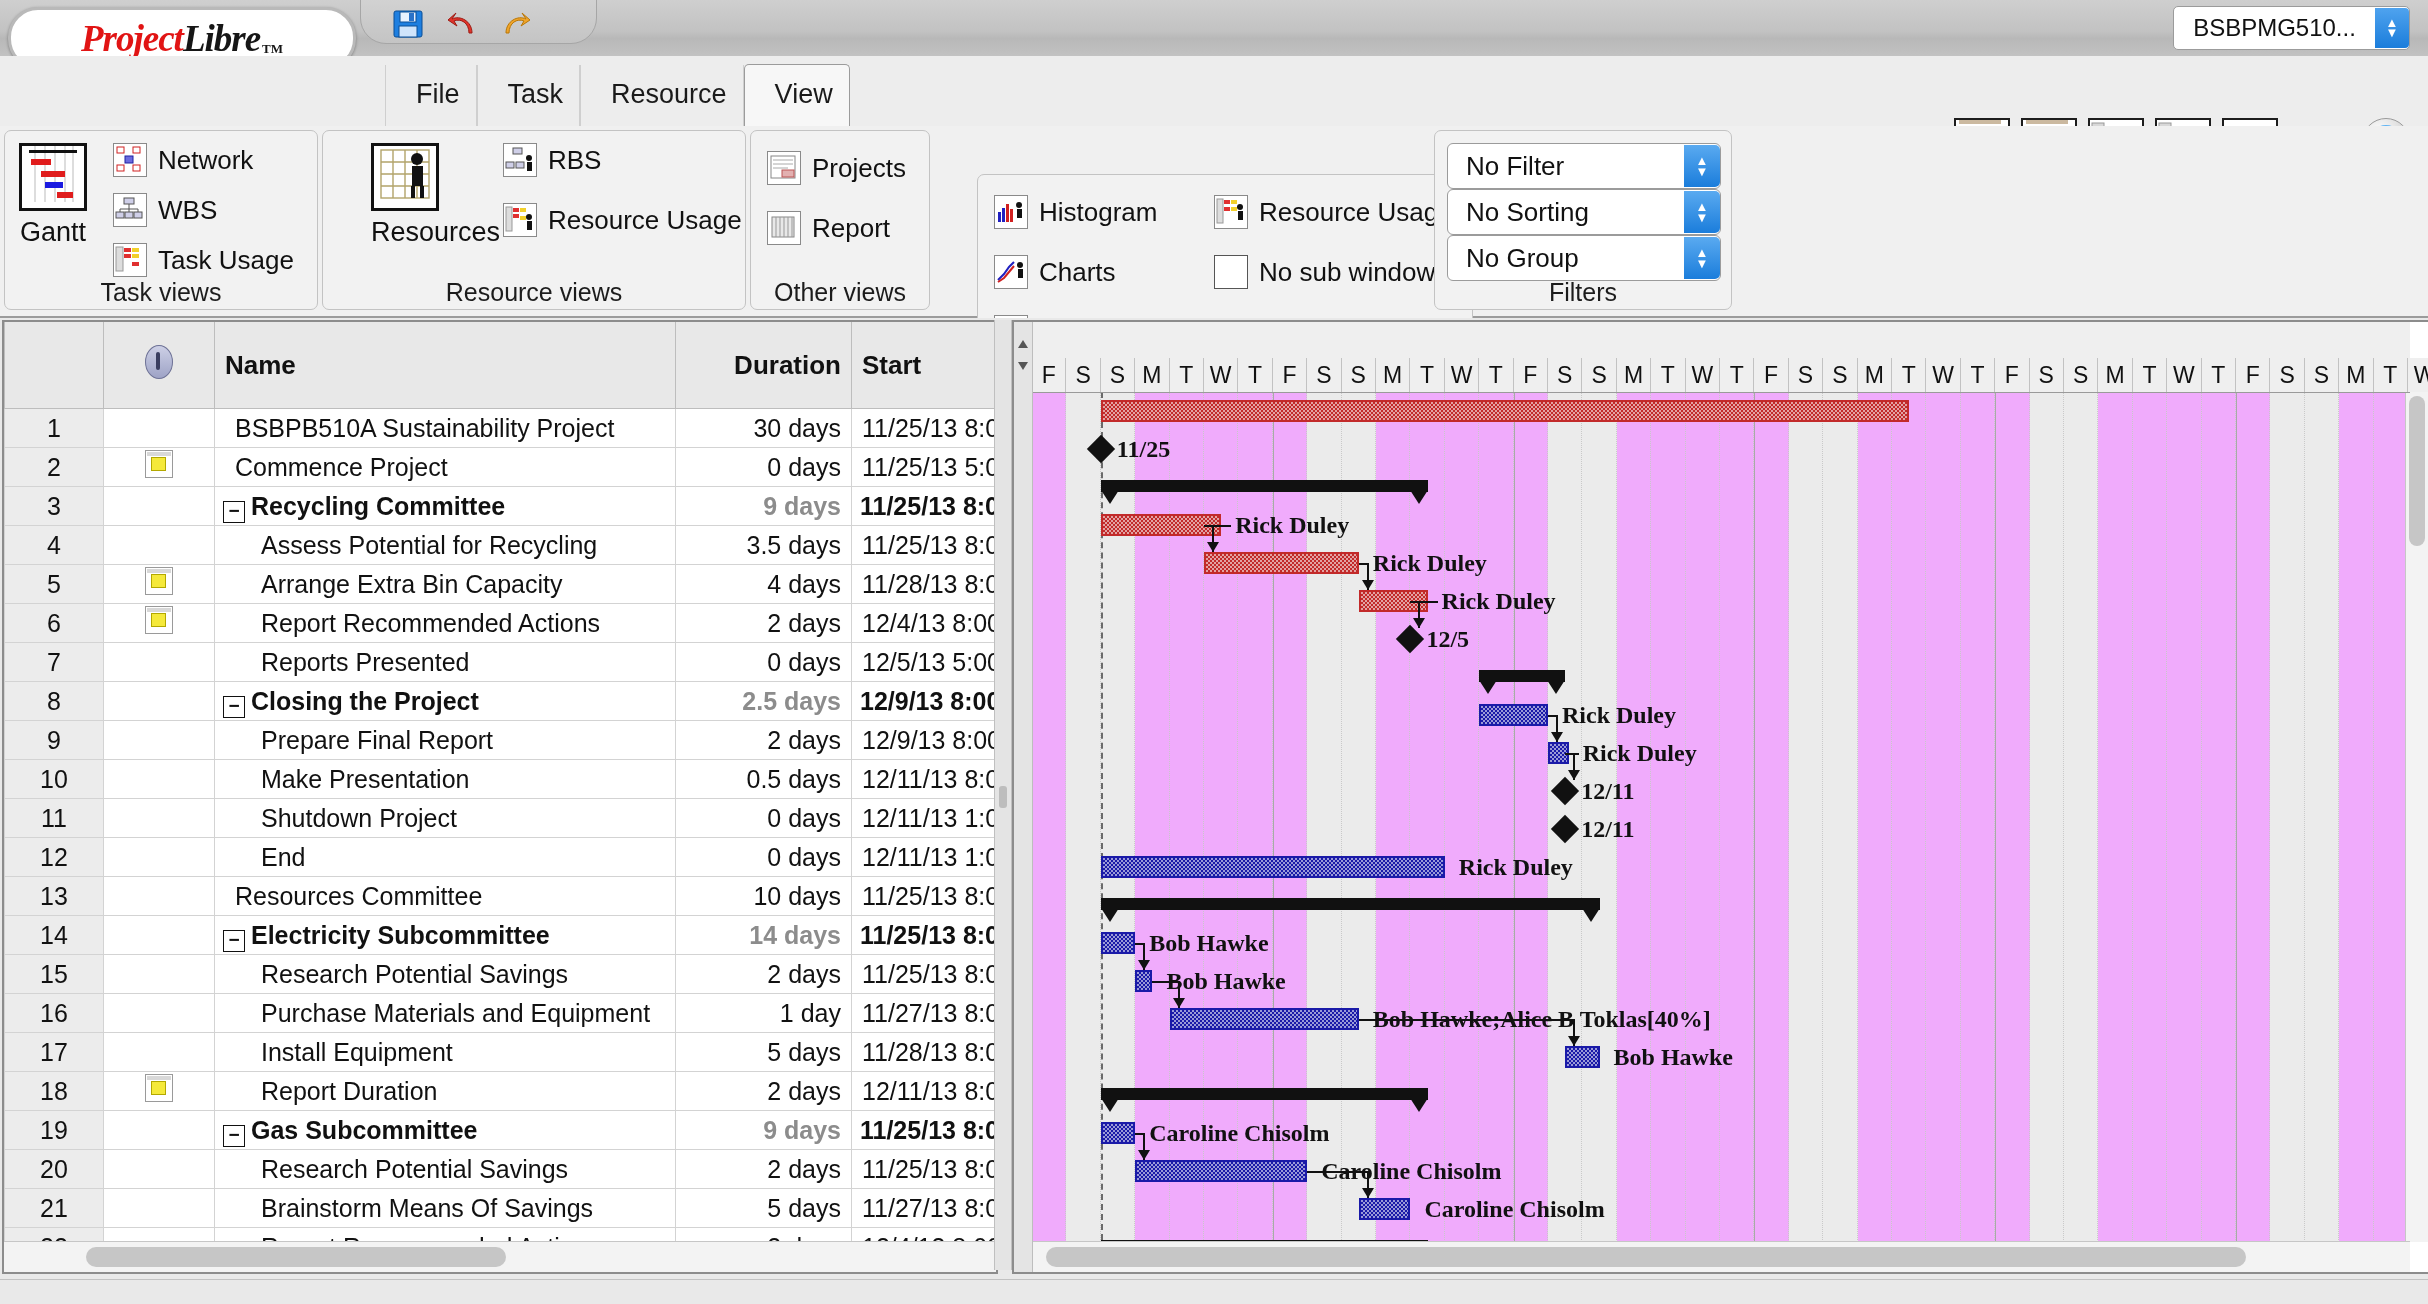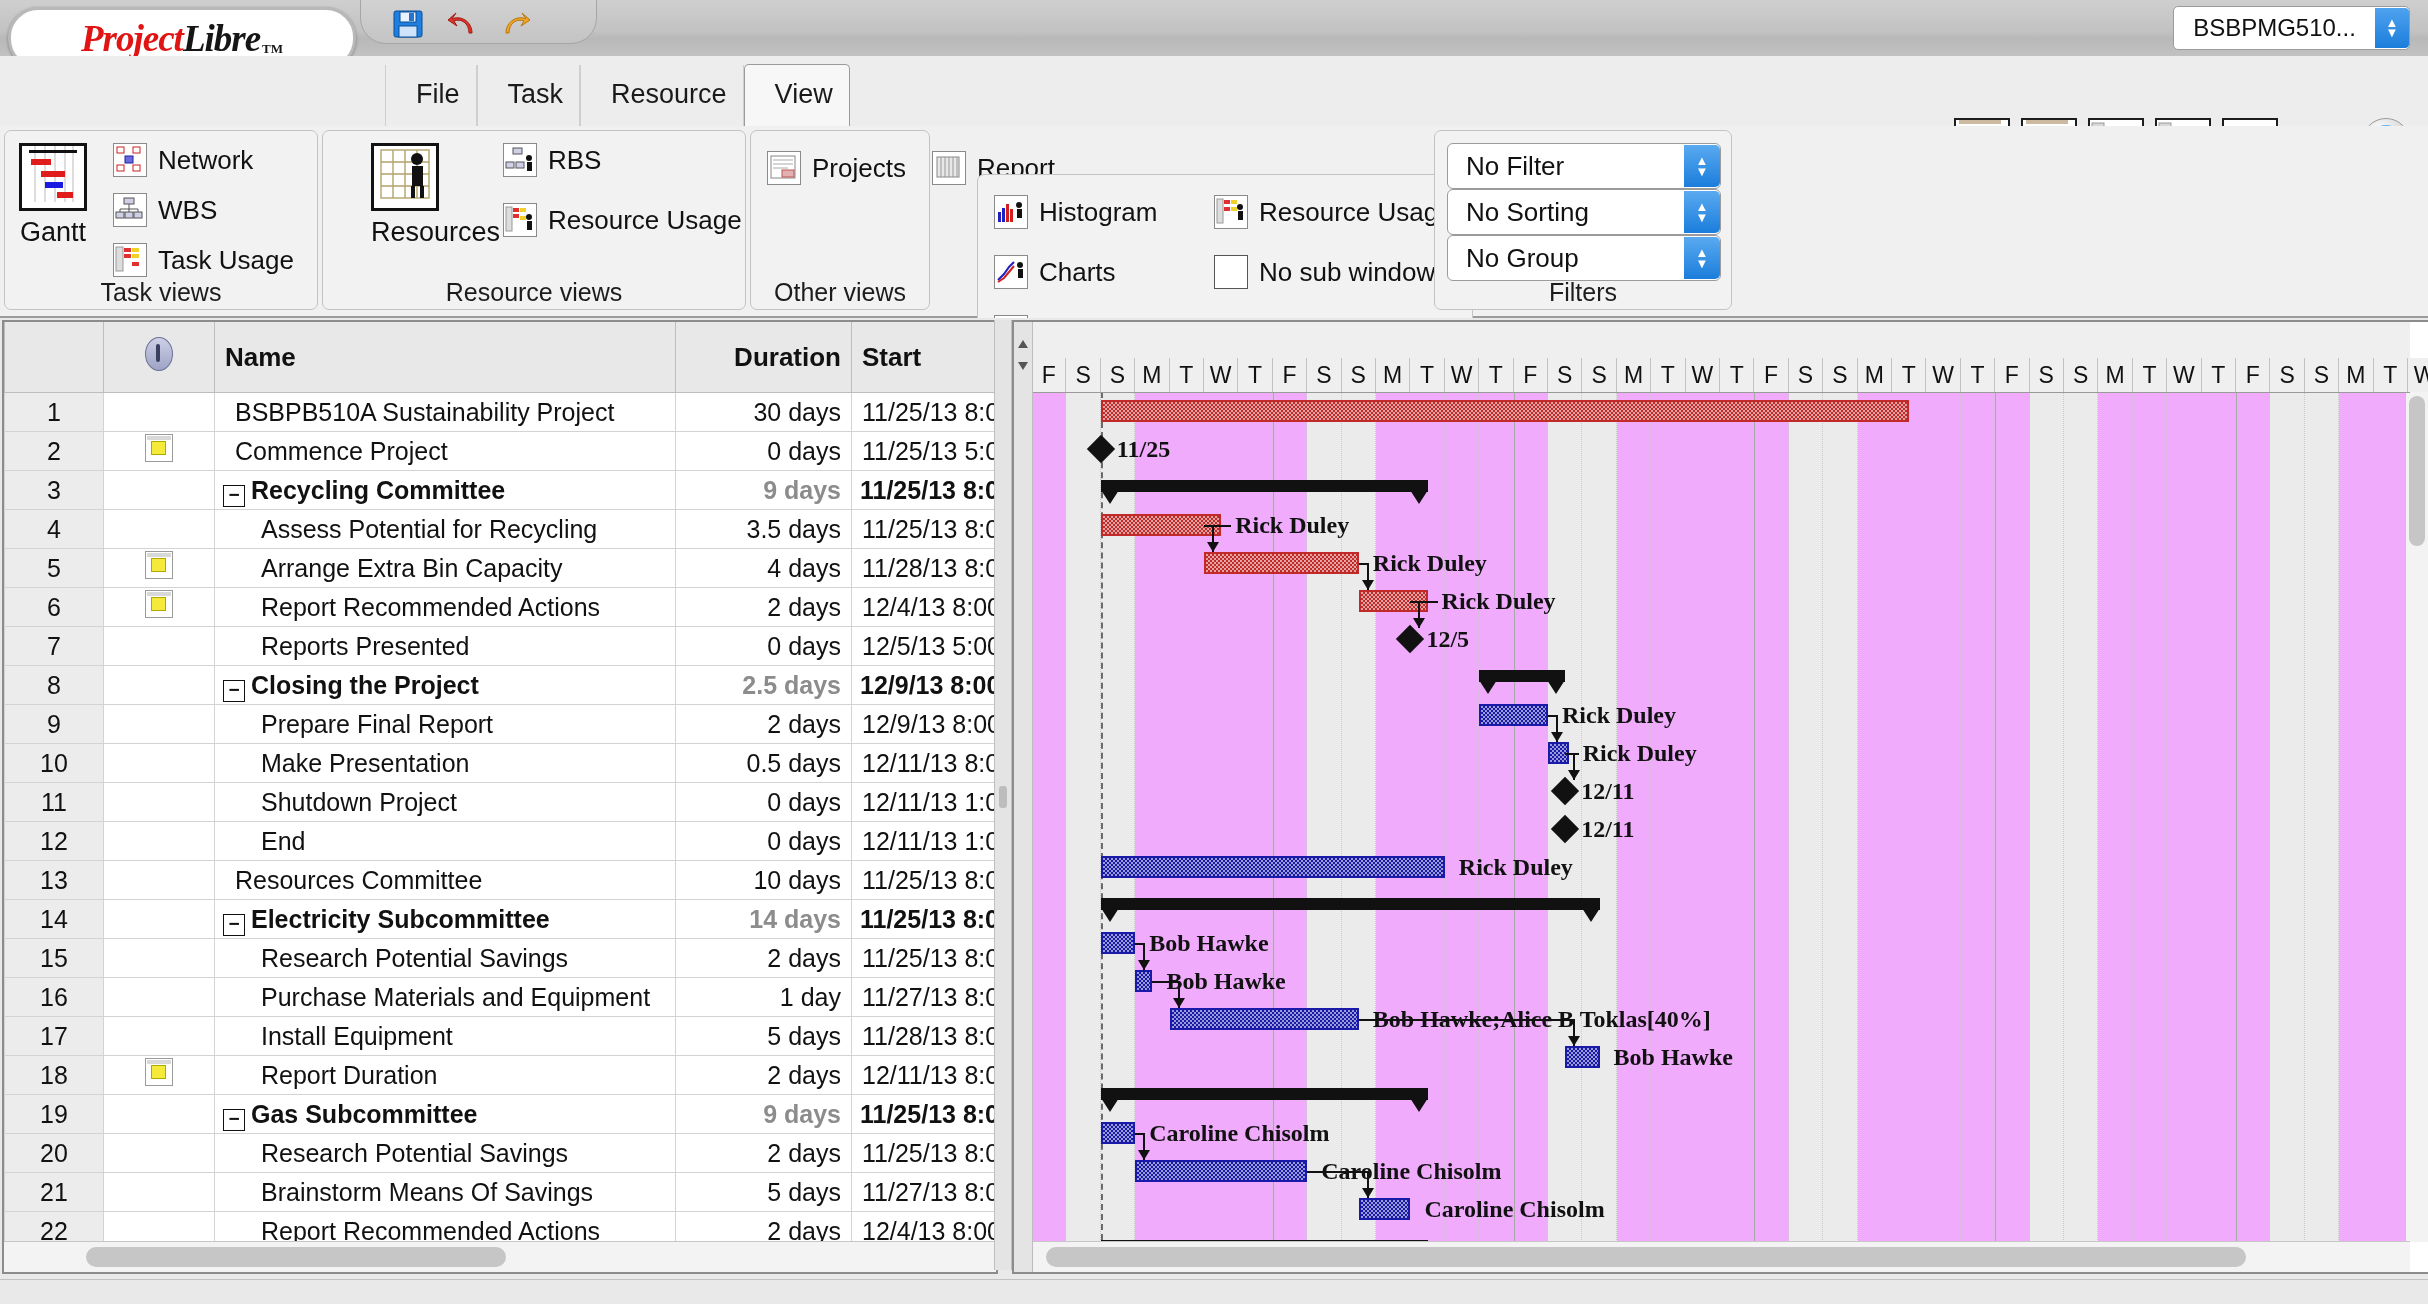--- a/index.html
+++ b/index.html
@@ -110,21 +110,21 @@
   .content{position:absolute;left:0;top:318px;width:2428px;height:986px;background:#e9e9e9;}
 
   
   .tablepane{
     position:absolute;left:2px;top:2px;width:992px;height:950px;
     background:#fff;border:2px solid #8c8c8c;overflow:hidden;
   }
   table.tasks{border-collapse:collapse;width:992px;table-layout:fixed;}
   table.tasks th{
     background:#e8e8e8;border:1px solid #bdbdbd;border-top:none;
-    height:70px;font-size:26px;color:#111;font-weight:bold;padding:0 10px;
+    height:54px;font-size:26px;color:#111;font-weight:bold;padding:16px 10px;
   }
   table.tasks td{
     border:1px solid #d3d3d3;height:38px;font-size:25px;color:#111;padding:0 10px;
     white-space:nowrap;overflow:hidden;
   }
   .c-id{width:78px;text-align:center;background:#ececec;color:#111;}
   .c-ind{width:90px;text-align:center;}
   .c-name{width:440px;text-align:left;}
   .c-dur{width:155px;text-align:right;}
   .c-start{width:225px;text-align:left;}
@@ -456,21 +456,21 @@
                 </svg></span>
             <span class="lbl">Resource Usage</span>
           </div>
         </div>
       </div>
       <div class="glabel">Resource views</div>
     </div>
 
     <div class="rgroup" style="left:750px;width:178px;">
       <div class="gbody">
-        <div style="position:absolute;left:16px;top:14px;display:flex;flex-direction:row;gap:26px;">
+        <div style="position:absolute;left:16px;top:14px;display:flex;flex-direction:column;gap:26px;">
           <div class="ritem">
             <span class="ico"><svg width="30" height="30" viewBox="0 0 30 30">
                   <rect width="30" height="30" fill="#fff"></rect>
                   <rect x="3" y="4" width="24" height="22" fill="#fff" stroke="#888"></rect>
                   <path d="M5 8H25M5 12H25M5 16H20" stroke="#aaa"></path>
                   <rect x="14" y="18" width="12" height="7" fill="#e2b0b0" stroke="#b55"></rect>
                 </svg></span>
             <span class="lbl">Projects</span>
           </div>
           <div class="ritem">

